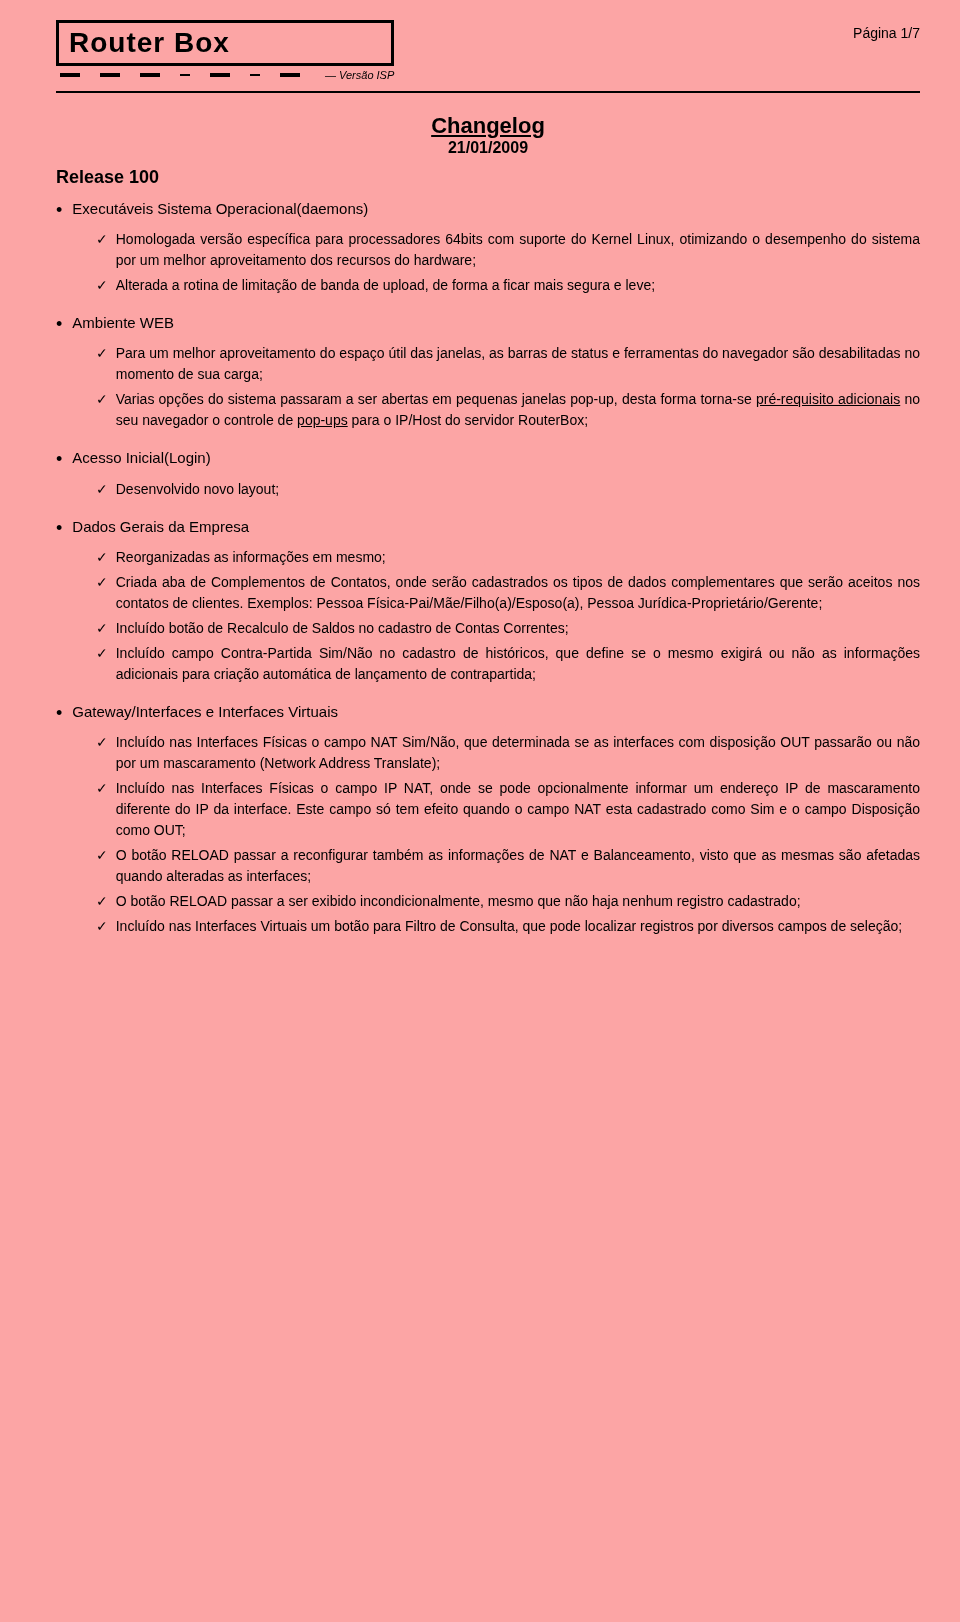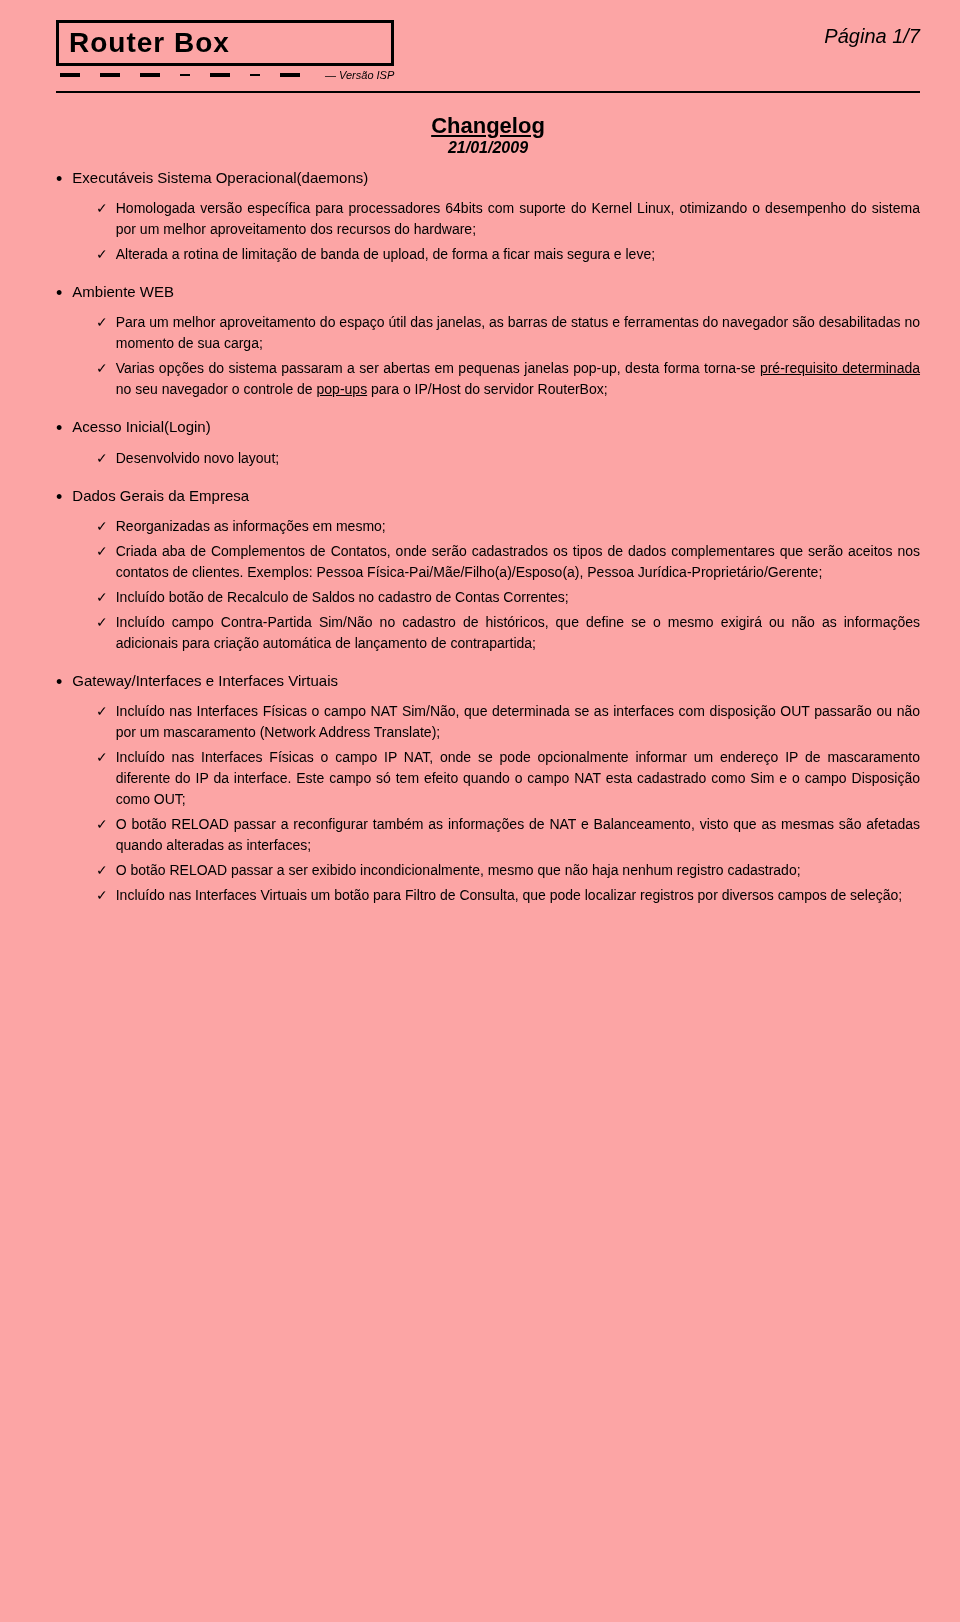--- a/index.html
+++ b/index.html
@@ -60,41 +60,39 @@
       height: 4px;
       background: #000;
     }
 
     .logo-dash {
       height: 2px;
       background: #000;
     }
 
     .page-number {
-      font-size: 20px;
+      font-size: 14px;
       font-weight: normal;
       padding-top: 5px;
-      font-style: italic;
     }
 
     .doc-title-area {
       text-align: center;
       margin: 20px 0 10px 0;
     }
 
     .doc-title {
       font-size: 22px;
       font-weight: bold;
       text-decoration: underline;
     }
 
     .doc-date {
       font-size: 16px;
       font-weight: bold;
-      font-style: italic;
     }
 
     .version-title {
       font-size: 18px;
       font-weight: bold;
       margin: 10px 0 5px 0;
     }
 
     .content-body {
       margin-top: 10px;
@@ -172,20 +170,21 @@
     </div>
     <div class="page-number">Página 1/7</div>
   </div>
 
   <div class="doc-title-area">
     <div class="doc-title">Changelog</div>
     <div class="doc-date">21/01/2009</div>
   </div>
 
   <div>
+    <div class="version-title">Release 100</div>
   </div>
 
   <div class="content-body">
 
     <div class="section">
       <div class="section-header">
         <span class="bullet-dot">•</span>
         <span class="section-title">Executáveis Sistema Operacional(daemons)</span>
       </div>
       <ul class="check-list">
@@ -206,21 +205,21 @@
         <span class="section-title">Ambiente WEB</span>
       </div>
       <ul class="check-list">
         <li>
           <span class="check-mark">✓</span>
           <span class="check-text">Para um melhor aproveitamento do espaço útil das janelas, as barras de status e ferramentas do navegador são desabilitadas no momento de sua carga;</span>
         </li>
         <li>
           <span class="check-mark">✓</span>
           <span class="check-text">
-            Varias opções do sistema passaram a ser abertas em pequenas janelas pop-up, desta forma torna-se <span class="underline">pré-requisito determinada</span> no seu navegador o controle de <span class="underline">pop-ups</span> para o IP/Host do servidor RouterBox;
+            Varias opções do sistema passaram a ser abertas em pequenas janelas pop-up, desta forma torna-se <span class="underline">pré-requisito adicionais</span> no seu navegador o controle de <span class="underline">pop-ups</span> para o IP/Host do servidor RouterBox;
           </span>
         </li>
       </ul>
     </div>
 
     <div class="section">
       <div class="section-header">
         <span class="bullet-dot">•</span>
         <span class="section-title">Acesso Inicial(Login)</span>
       </div>

